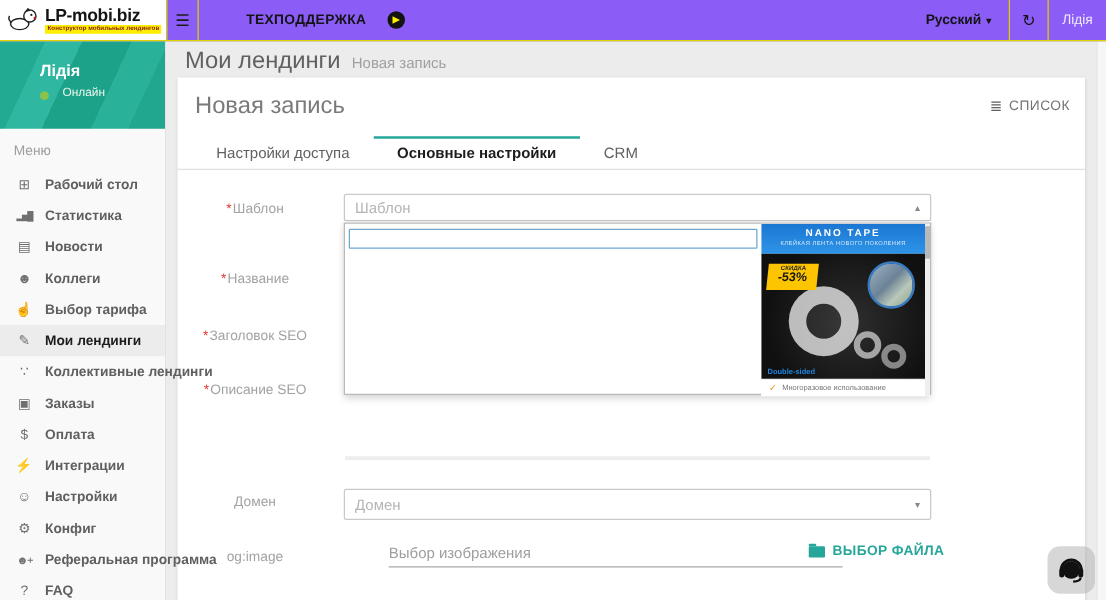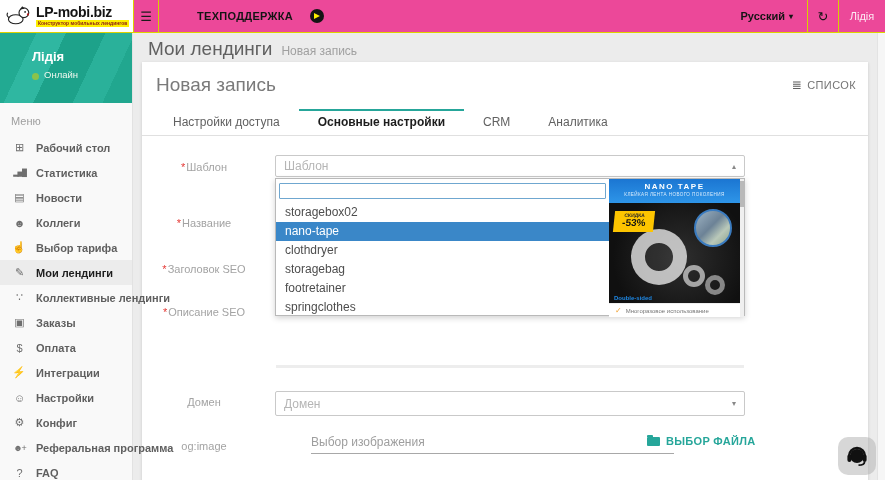--- a/index.html
+++ b/index.html
@@ -1,42 +1,42 @@
 <!DOCTYPE html>
 <html><head>
 <meta charset="utf-8">
 <style>
   * { margin:0; padding:0; box-sizing:border-box; }
   html,body { width:885px; height:480px; }
   body { font-family:"Liberation Sans", sans-serif; background:#ececec; overflow:hidden; }
   .screen { position:relative; width:885px; height:480px; overflow:hidden; }
 
   
-  .topbar { position:absolute; left:0; top:0; width:885px; height:33px; background:#ec4899; border-bottom:1px solid #ddd300; display:flex; align-items:stretch; z-index:50; }
+  .topbar { position:absolute; left:0; top:0; width:885px; height:33px; background:#8b5cf6; border-bottom:1px solid #ddd300; display:flex; align-items:stretch; z-index:50; }
   .logo-box { width:133px; background:#ffffff; display:flex; align-items:center; padding-left:6px; gap:4px; cursor:pointer; }
   .logo-text { display:flex; flex-direction:column; line-height:1.05; }
   .brand { font-size:14px; font-weight:bold; color:#141414; letter-spacing:-0.3px; }
   .tagline { font-size:5px; font-weight:bold; color:#8a1a1a; background:#fdee00; padding:1px 2px; }
   .tb-divider { width:1px; background:#d9cf00; }
   .tb-menu { width:24px; display:flex; align-items:center; justify-content:center; font-size:13px; color:#1a1a1a; cursor:pointer; }
   .tb-support { display:flex; align-items:center; gap:17px; padding:0 22px 0 38px; font-size:11px; font-weight:bold; color:#141414; letter-spacing:0.3px; cursor:pointer; }
   .tg-circle { width:14px; height:14px; border-radius:50%; background:#141414; position:relative; }
   .tg-circle::after { content:""; position:absolute; left:4px; top:4px; width:0; height:0; border-top:3px solid transparent; border-bottom:3px solid transparent; border-left:6px solid #fdee00; }
   .tb-spacer { flex:1; }
   .tb-lang { display:flex; align-items:center; gap:4px; font-size:11px; font-weight:bold; color:#141414; padding:0 14px; cursor:pointer; }
   .tb-caret { font-size:8px; color:#141414; }
   .tb-refresh { width:30px; display:flex; align-items:center; justify-content:center; font-size:13px; color:#141414; cursor:pointer; }
   .tb-user { width:46px; display:flex; align-items:center; justify-content:center; font-size:11px; color:rgba(255,255,255,0.88); cursor:pointer; }
 
   
   .sidebar { position:absolute; left:0; top:33px; width:133px; bottom:0; background:#f9f9f9; border-right:1px solid #e2e2e2; z-index:40; }
   .user-panel { height:70px; padding:16px 8px 0 32px;
     background:linear-gradient(115deg,#22aa92 0%,#22aa92 22%,#2fb7a1 22%,#2fb7a1 40%,#1da28a 40%,#1da28a 64%,#2ab19a 64%,#2ab19a 82%,#21a78f 82%); }
   .user-name { font-size:13px; font-weight:bold; color:#ffffff; margin-bottom:5px; }
-  .user-status { display:flex; align-items:flex-end; gap:5px; font-size:9.5px; color:#eef7ee; }
+  .user-status { display:flex; align-items:flex-end; gap:11px; font-size:9.5px; color:#eef7ee; }
   .status-dot { width:7px; height:7px; border-radius:50%; background:#8bc34a; }
   .menu-label { padding:12px 0 8px 11px; font-size:11px; color:#9e9e9e; }
   ul.menu { list-style:none; }
   .mi { height:25px; display:flex; align-items:center; padding-left:12px; gap:9px; cursor:pointer; }
   .mi .ic { width:15px; text-align:center; font-size:11px; color:#6f6f6f; flex:none; }
   .mi .lbl { font-size:11px; font-weight:bold; color:#5f5f5f; white-space:nowrap; }
   .mi.active { background:#ececec; }
   .mi.active .lbl { color:#1d1d1d; }
   .mi:nth-child(2) .ic { font-size:7px; letter-spacing:-1px; }
   .mi:nth-child(13) .ic { font-size:9px; letter-spacing:-1px; }
@@ -220,45 +220,36 @@
     <div class="card-title">Новая запись</div>
     <div class="list-btn">
       <span class="li-ic">≣</span>
       <span>СПИСОК</span>
     </div>
 
     <div class="tabs">
       <div class="tab">Настройки доступа</div>
       <div class="tab active">Основные настройки</div>
       <div class="tab">CRM</div>
-      <div class="tab">Аналитика</div>
     </div>
 
     <div class="flabel" style="top:99px;"><span class="req">*</span><span>Шаблон</span></div>
     <div class="flabel" style="top:155px;"><span class="req">*</span><span>Название</span></div>
     <div class="flabel" style="top:201px;"><span class="req">*</span><span>Заголовок SEO</span></div>
     <div class="flabel" style="top:244px;"><span class="req">*</span><span>Описание SEO</span></div>
     <div class="flabel" style="top:334px;"><span>Домен</span></div>
     <div class="flabel" style="top:378px;"><span>og:image</span></div>
 
     <div class="sel" id="sel-template">
       <span class="ph">Шаблон</span>
       <span class="caret">▴</span>
     </div>
 
     <div class="dropdown">
       <input class="dd-search" value="" style="">
-      <div class="dd-list">
-        <div class="dd-opt">storagebox02</div>
-        <div class="dd-opt hl">nano-tape</div>
-        <div class="dd-opt">clothdryer</div>
-        <div class="dd-opt">storagebag</div>
-        <div class="dd-opt">footretainer</div>
-        <div class="dd-opt">springclothes</div>
-      </div>
 
       <div class="preview">
         <div class="pv-body">
           <div class="pv-header">
             <div class="pv-title">NANO TAPE</div>
             <div class="pv-sub">КЛЕЙКАЯ ЛЕНТА НОВОГО ПОКОЛЕНИЯ</div>
           </div>
           <div class="pv-dark">
             <div class="ring-big"></div>
             <div class="ring-s1"></div>

